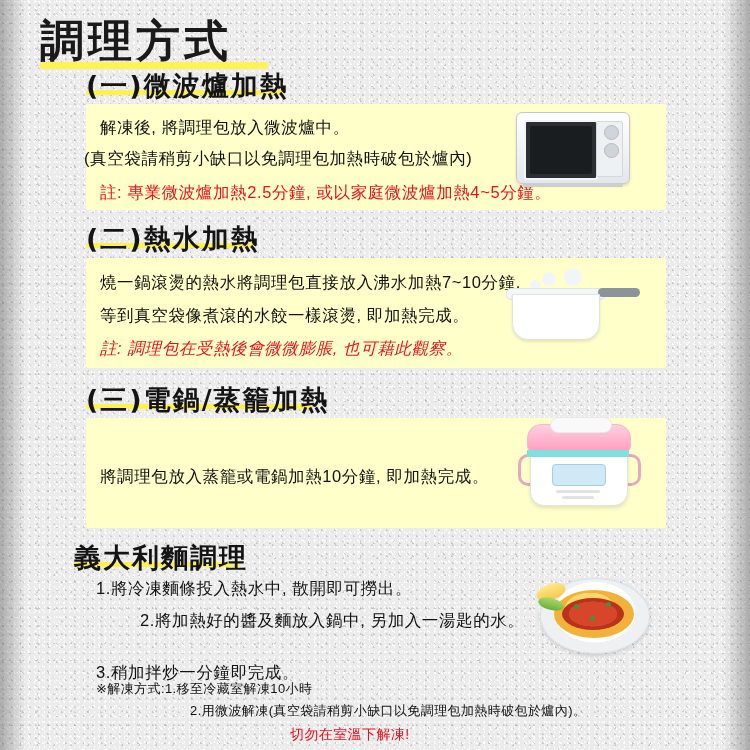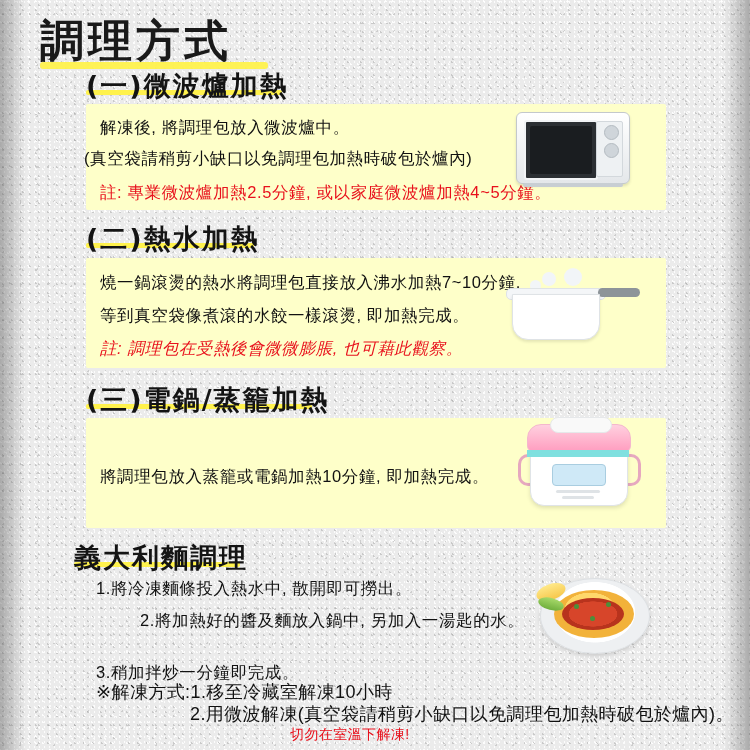--- a/index.html
+++ b/index.html
@@ -64,21 +64,21 @@
   .ptext{
     position:absolute;
     font-size:16.5px;color:#111;
     letter-spacing:.6px;
     white-space:nowrap;
   }
   .ptext.red{color:#e8111c;}
 
   .note{
     position:absolute;
-    font-size:18px;color:#111;letter-spacing:.4px;white-space:nowrap;
+    font-size:13px;color:#111;letter-spacing:.4px;white-space:nowrap;
   }
   .note.red{color:#e8111c;font-size:14px;}
 
   
   .art{position:absolute;}
 
   
   .mw-body{position:absolute;left:0;top:0;width:112px;height:70px;
     background:linear-gradient(#ffffff,#e4e7ea);border:1px solid #c3c8cc;border-radius:6px;
     box-shadow:0 2px 3px rgba(0,0,0,.12);}

